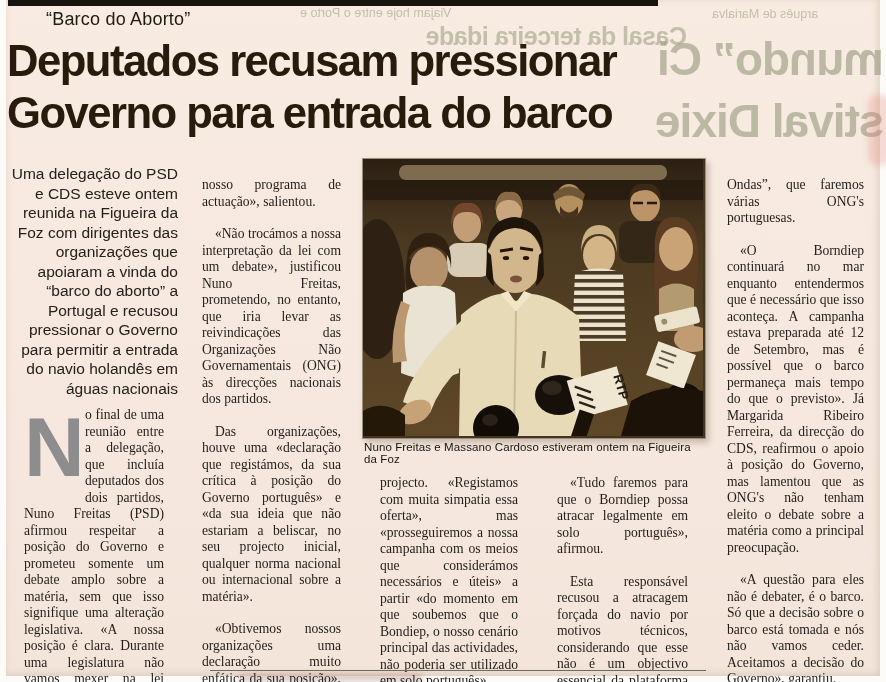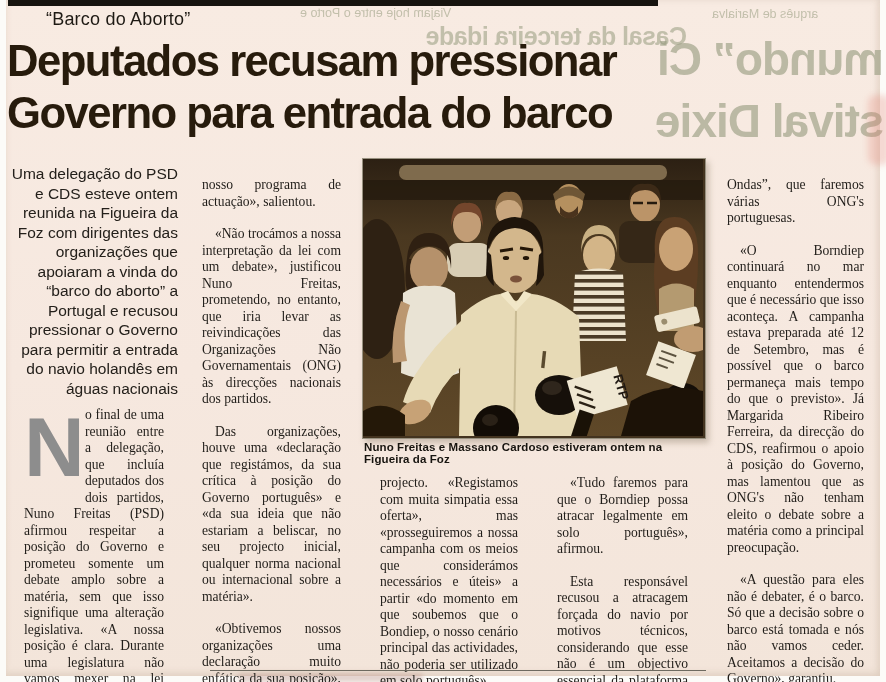--- a/index.html
+++ b/index.html
@@ -39,21 +39,21 @@
     font-family:"Liberation Sans",sans-serif;font-weight:bold;
     font-size:84px;line-height:74px;text-align:center;color:#8d8d8d;
   }
   .photo{
     position:absolute;left:362px;top:158px;width:342px;height:279px;
     background:#43331f;border:1px solid #97907f;
     box-shadow:3px 4px 6px rgba(150,135,115,.45);
   }
   .caption{
     position:absolute;left:364px;top:441px;width:342px;
-    font-weight:bold;font-size:11.5px;letter-spacing:.1px;color:#17140f;
+    font-weight:normal;font-size:11.5px;letter-spacing:.1px;color:#17140f;
   }
   .rule{position:absolute;left:210px;top:670px;width:496px;height:1px;background:#6e6a60;}
   .ghost{
     position:absolute;transform:scaleX(-1);white-space:nowrap;
     color:rgba(149,155,126,.55);filter:blur(.4px);
   }
   .ghost.small{font-size:12.5px;}
   .ghost.med{font-size:25px;font-weight:bold;letter-spacing:-.5px;}
   .ghost.big{font-size:46px;font-weight:bold;letter-spacing:-1px;color:rgba(146,152,124,.6);}
   .smudge{

